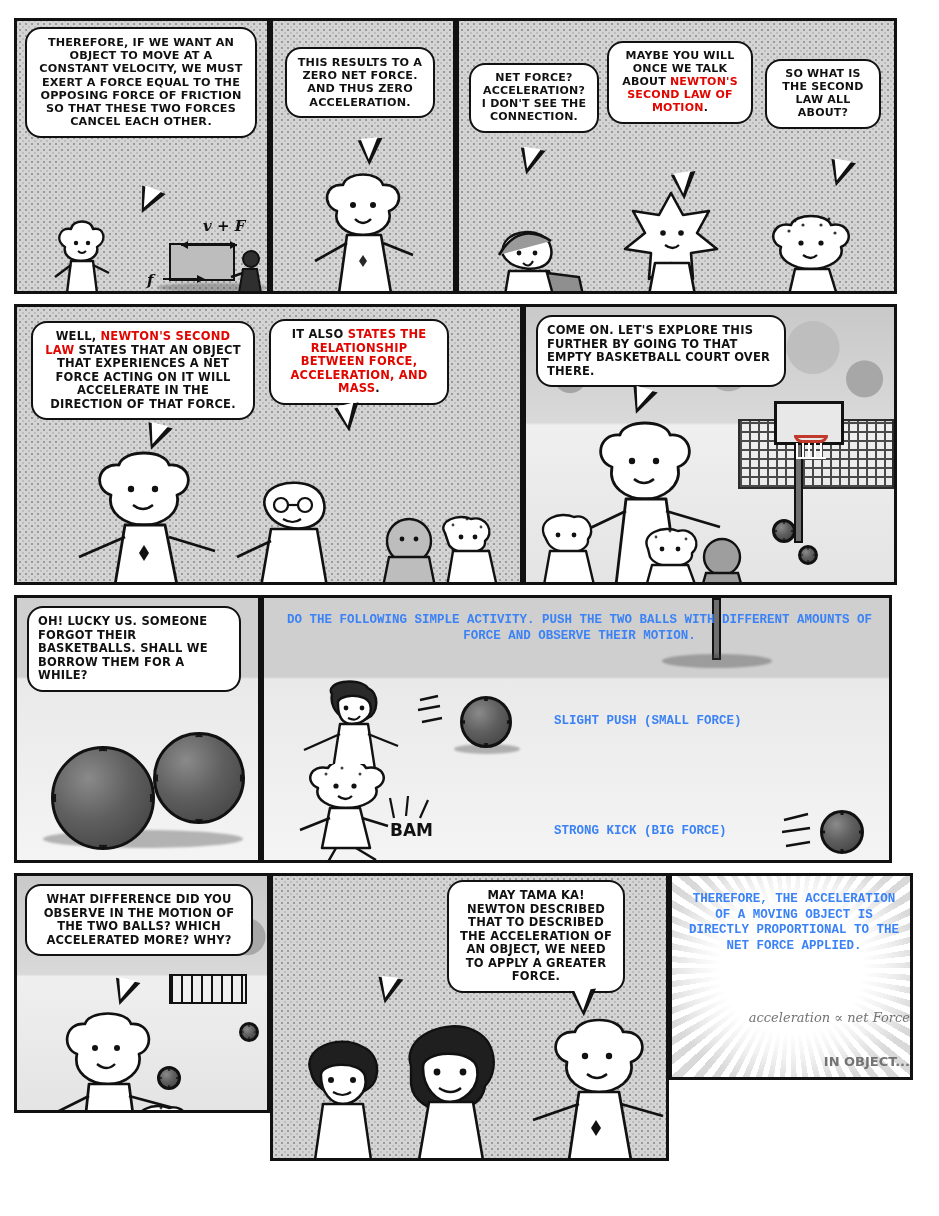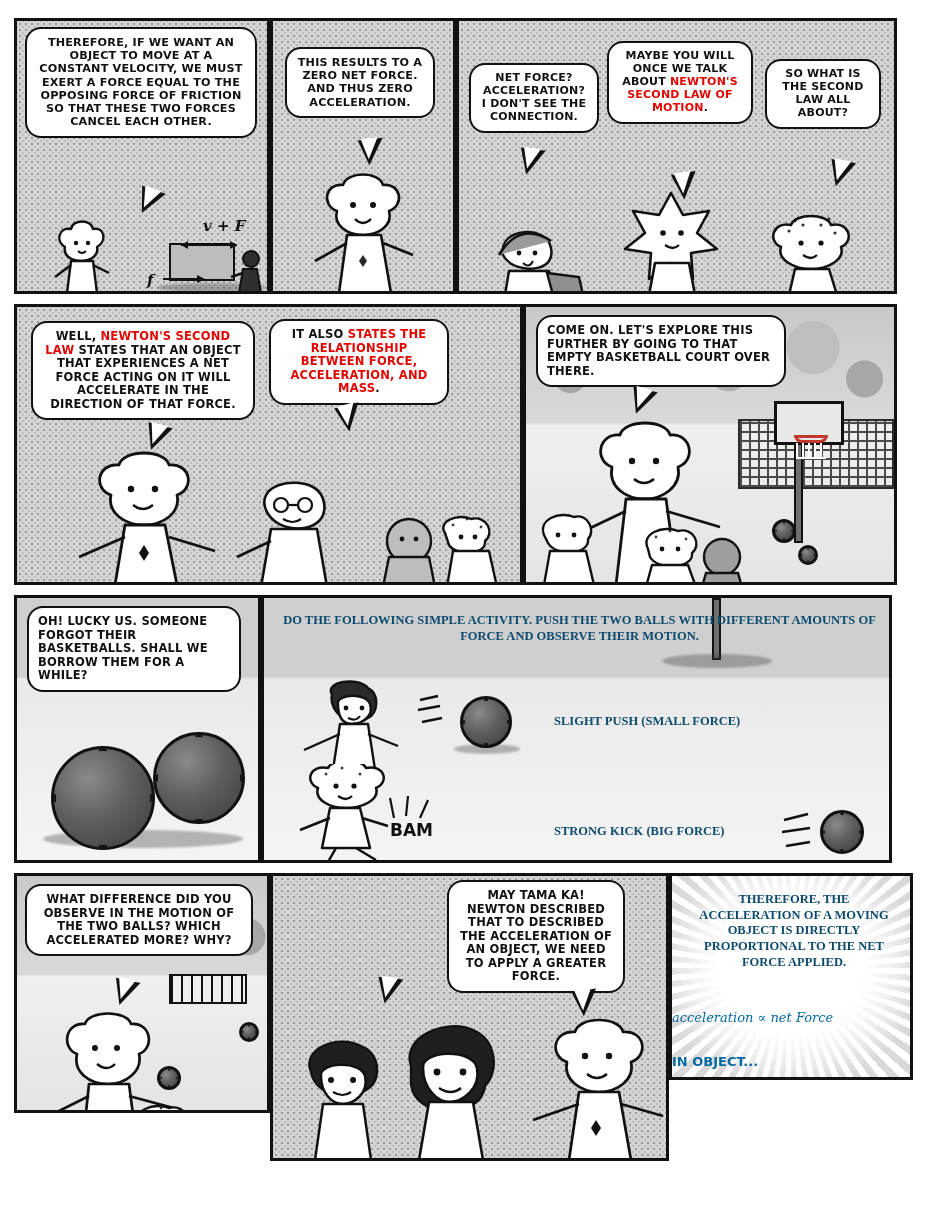--- a/index.html
+++ b/index.html
@@ -126,42 +126,42 @@
     position: absolute;
     background: rgba(60,60,60,.35);
     border-radius: 50%;
     filter: blur(1px);
     z-index: 3;
   }
 
   .label {
     position: absolute;
     font-weight: 700;
-    color: #0c4a6e;
-    font-family: Liberation Serif, serif;
+    color: #3b82f6;
+    font-family: Liberation Mono, monospace;
     z-index: 7;
     white-space: nowrap;
   }
 
   .vec {
     position: absolute;
     font-family: "DejaVu Serif", serif;
     font-style: italic;
     font-weight: 700;
     color: #111;
     z-index: 7;
     white-space: nowrap;
   }
 
   .formula {
     position: absolute;
-    text-align: left;
+    text-align: right;
     left: 0; right: 0;
     font-family: "DejaVu Serif", serif;
-    color: #0369a1;
+    color: #737373;
     z-index: 7;
   }
   .formula.italic { font-style: italic; }
 
   .hoop-pole { position: absolute; background: #6f6f6f; border: 2px solid #111; z-index: 3; }
   .backboard { position: absolute; background: #e8e8e8; border: 3px solid #111; z-index: 3; }
   .rim { position: absolute; border: 3px solid #c0392b; border-radius: 4px; z-index: 4; }
   .net {
     position: absolute; z-index: 4;
     background-image: repeating-linear-gradient(90deg, #fff 0 2px, transparent 2px 6px);

